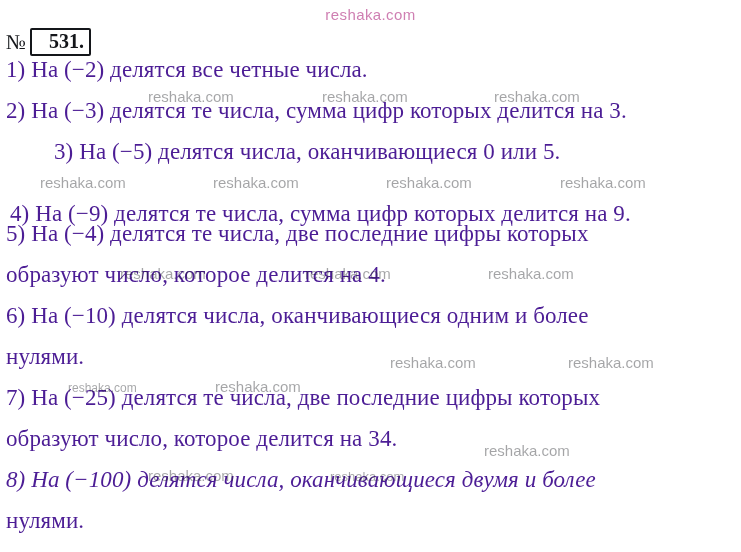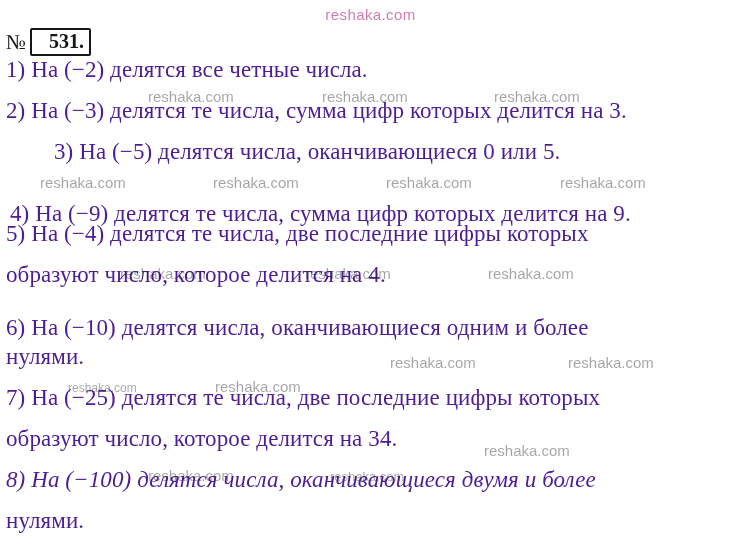--- a/index.html
+++ b/index.html
@@ -102,21 +102,21 @@
     <span class="num">531.</span>
   </div>
 
   <div class="lines" style="position: absolute; height: 500px;">
       <div class="line" style="position: absolute; left: 0px; top: 0px;">1) На (−2) делятся все четные числа.</div>
       <div class="line" style="position: absolute; left: 0px; top: 41px; text-align: center;">2) На (−3) делятся те числа, сумма цифр которых делится на 3.</div>
       <div class="line" style="position: absolute; left: 0px; top: 82px; margin-left: 48px;">3) На (−5) делятся числа, оканчивающиеся 0 или 5.</div>
       <div class="line" style="position: absolute; left: 4px; top: 123px; margin-top: 21px;">4) На (−9) делятся те числа, сумма цифр которых делится на 9.</div>
       <div class="line" style="position: absolute; left: 0px; top: 164px;">5) На (−4) делятся те числа, две последние цифры которых</div>
       <div class="line" style="position: absolute; left: 0px; top: 205px;">образуют число, которое делится на 4.</div>
-      <div class="line" style="position: absolute; left: 0px; top: 258px;">6) На (−10) делятся числа, оканчивающиеся одним и более</div>
+      <div class="line" style="position: absolute; left: 0px; top: 246px;">6) На (−10) делятся числа, оканчивающиеся одним и более</div>
       <div class="line" style="position: absolute; left: 0px; top: 287px;">нулями.</div>
       <div class="line" style="position: absolute; left: 0px; top: 328px; text-align: center;">7) На (−25) делятся те числа, две последние цифры которых</div>
       <div class="line" style="position: absolute; left: 0px; top: 369px;">образуют число, которое делится на 34.</div>
       <div class="line" style="position: absolute; left: 0px; top: 410px; font-style: italic;">8) На (−100) делятся числа, оканчивающиеся двумя и более</div>
       <div class="line" style="position: absolute; left: 0px; top: 451px;">нулями.</div>
     </div>
 
   <div class="wm-layer">
       <div class="wm" style="left: 148px; top: 88px; font-size: 15px;">reshaka.com</div>
       <div class="wm" style="left: 322px; top: 88px; font-size: 15px;">reshaka.com</div>

